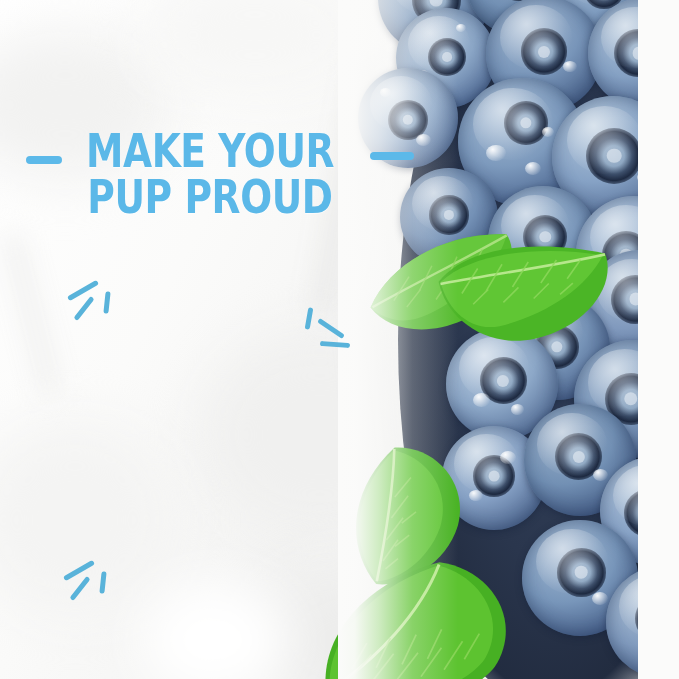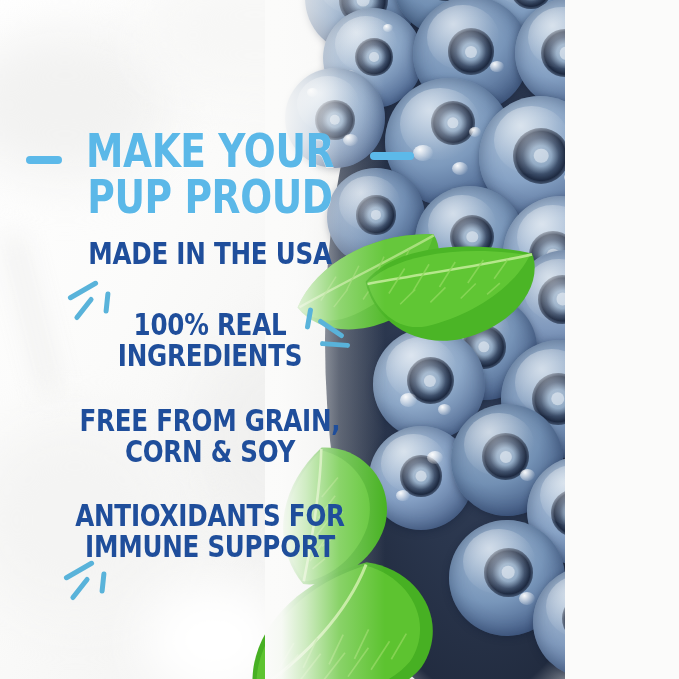--- a/index.html
+++ b/index.html
@@ -1,21 +1,21 @@
 <!DOCTYPE html>
 <html><head>
 <meta charset="utf-8">
 <style>
   html,body{margin:0;padding:0;}
   body{
     width:679px;height:679px;overflow:hidden;
     font-family:"Liberation Sans",sans-serif;
     background:#fbfbfa;
   }
-  #stage{position:relative;width:565px;height:679px;overflow:hidden;background:#faf9f8;}
+  #stage{position:relative;width:638px;height:679px;overflow:hidden;background:#faf9f8;}
 
   
   .bg-base{position:absolute;inset:0;background:
       linear-gradient(118deg,#ffffff 0%,#fbfbfa 32%,#f4f4f3 58%,#fafaf9 80%,#f1f1f0 100%);}
   .bg-blotch{position:absolute;border-radius:50%;filter:blur(26px);}
   .bg-streak{position:absolute;filter:blur(13px);border-radius:60px;}
 
   
   .photo{position:absolute;top:0;right:0;width:300px;height:679px;}
   .photo-fade{position:absolute;top:0;left:0;width:120px;height:679px;z-index:40;
@@ -218,41 +218,20 @@
   </div>
 
   <div class="dash left"></div>
   <div class="dash right"></div>
 
   <div class="headline">
     <span class="hl-line">MAKE YOUR</span>
     <span class="hl-line">PUP PROUD</span>
   </div>
 
-  <div class="benefits">
-
-    <div class="benefit b1">
-      <span class="b-line">MADE IN THE USA</span>
-    </div>
-
-    <div class="benefit b2">
-      <span class="b-line">100% REAL</span>
-      <span class="b-line">INGREDIENTS</span>
-    </div>
-
-    <div class="benefit b3">
-      <span class="b-line">FREE FROM GRAIN,</span>
-      <span class="b-line">CORN &amp; SOY</span>
-    </div>
-
-    <div class="benefit b4">
-      <span class="b-line">ANTIOXIDANTS FOR</span>
-      <span class="b-line">IMMUNE SUPPORT</span>
-    </div>
-  </div>
 
   <div class="sparkle sp-a">
     <span style="left:0px;top:10px;width:34px;transform:rotate(-30deg);"></span>
     <span style="left:4px;top:28px;width:28px;transform:rotate(-52deg);"></span>
     <span style="left:30px;top:22px;width:22px;transform:rotate(-84deg);"></span>
   </div>
 
   <div class="sparkle sp-b">
     <span style="left:-2px;top:10px;width:22px;transform:rotate(-80deg);"></span>
     <span style="left:16px;top:20px;width:30px;transform:rotate(34deg);"></span>

